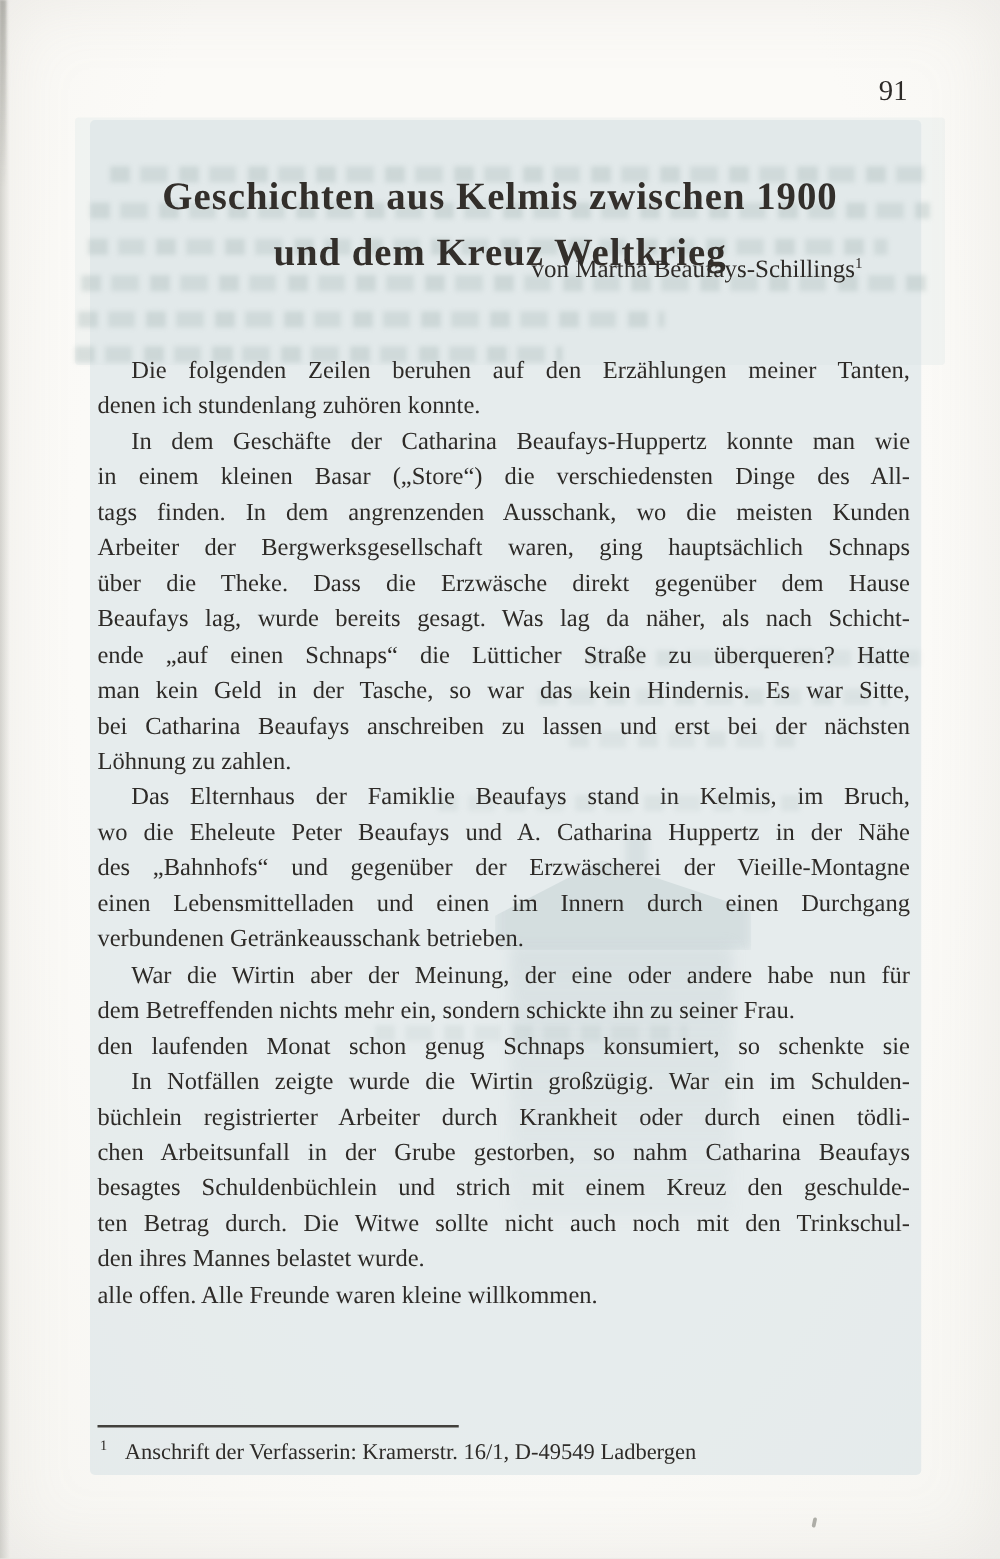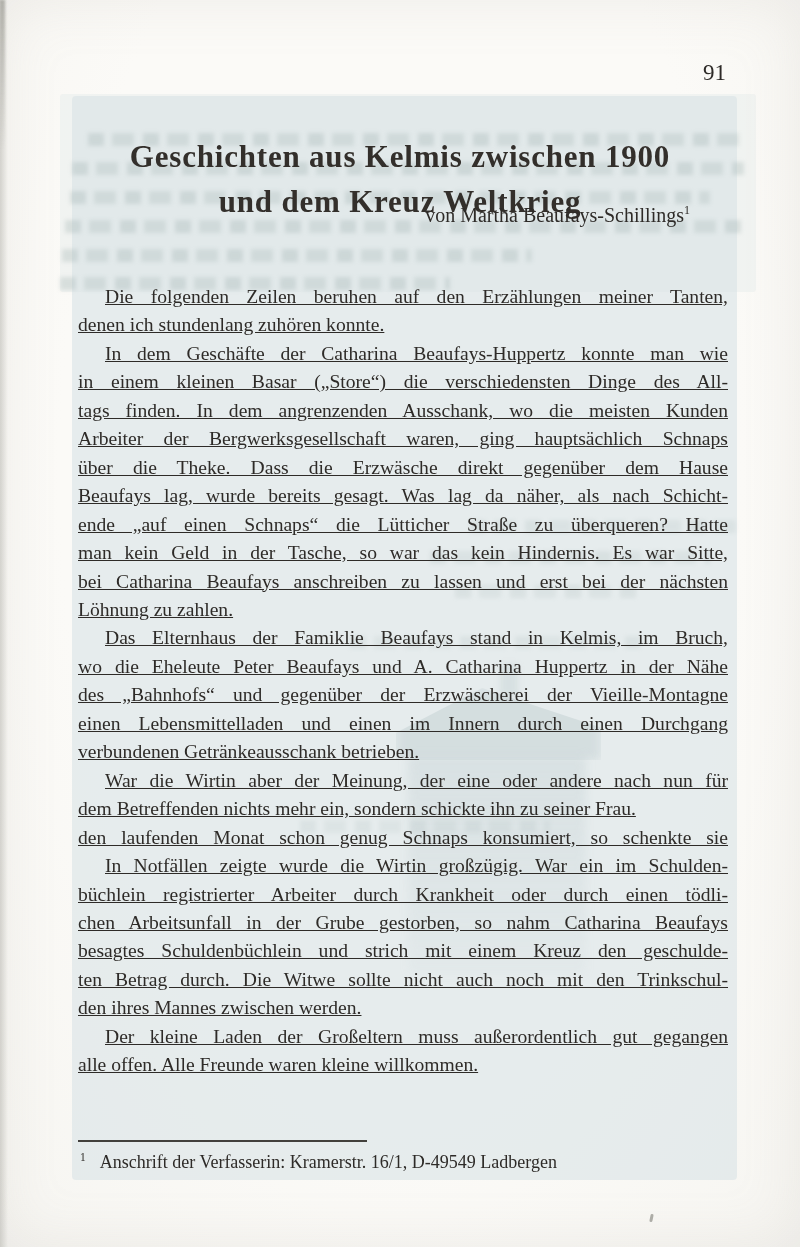--- a/index.html
+++ b/index.html
@@ -92,21 +92,21 @@
   }
   .byline {
     position: absolute; top: 203px; right: 110px;
     font-size: 20px; color: var(--ink);
   }
   .byline sup { font-size: 12px; }
   .body-text {
     position: absolute; top: 283px; left: 78px; width: 650px;
     font-size: 19.6px; line-height: 28.45px; color: var(--ink);
   }
-  .line { text-align: justify; text-align-last: justify; text-decoration: underline; }
+  .line { text-align: justify; text-align-last: justify; }
   .line.last { text-align-last: left; }
   .line.first { text-indent: 27px; }
   .footnote {
     position: absolute; top: 1140px; left: 78px; width: 650px; color: var(--ink);
   }
   .footnote-rule {
     width: 289px; height: 0; border-top: 2px solid #42403c; margin-bottom: 9px;
   }
   .footnote-line { font-size: 18px; }
   .footnote-line sup { font-size: 11.5px; margin-left: 2px; margin-right: 14px; }
@@ -163,34 +163,33 @@
         <div class="line last">Löhnung zu zahlen.</div>
       </div>
       <div class="para">
         <div class="line first">Das Elternhaus der Famiklie Beaufays stand in Kelmis, im Bruch,</div>
         <div class="line">wo die Eheleute Peter Beaufays und A. Catharina Huppertz in der Nähe</div>
         <div class="line">des „Bahnhofs“ und gegenüber der Erzwäscherei der Vieille-Montagne</div>
         <div class="line">einen Lebensmittelladen und einen im Innern durch einen Durchgang</div>
         <div class="line last">verbundenen Getränkeausschank betrieben.</div>
       </div>
       <div class="para">
-        <div class="line first">War die Wirtin aber der Meinung, der eine oder andere nach nun für</div>
+        <div class="line first">War die Wirtin aber der Meinung, der eine oder andere habe nun für</div>
         <div class="line last">dem Betreffenden nichts mehr ein, sondern schickte ihn zu seiner Frau.</div>
         <div class="line">den laufenden Monat schon genug Schnaps konsumiert, so schenkte sie</div>
       </div>
       <div class="para">
         <div class="line first">In Notfällen zeigte wurde die Wirtin großzügig. War ein im Schulden-</div>
         <div class="line">büchlein registrierter Arbeiter durch Krankheit oder durch einen tödli-</div>
         <div class="line">chen Arbeitsunfall in der Grube gestorben, so nahm Catharina Beaufays</div>
         <div class="line">besagtes Schuldenbüchlein und strich mit einem Kreuz den geschulde-</div>
         <div class="line">ten Betrag durch. Die Witwe sollte nicht auch noch mit den Trinkschul-</div>
-        <div class="line last">den ihres Mannes zwischen werden.</div>
+        <div class="line last">den ihres Mannes belastet wurde.</div>
       </div>
       <div class="para">
-        <div class="line first">Der kleine Laden der Großeltern muss außerordentlich gut gegangen</div>
         <div class="line last">alle offen. Alle Freunde waren kleine willkommen.</div>
       </div>
     </div>
 
   <div class="footnote">
     <div class="footnote-rule"></div>
     <div class="footnote-line"><sup>1</sup><span>Anschrift der Verfasserin: Kramerstr. 16/1, D-49549 Ladbergen</span></div>
   </div>
 
 </div>

